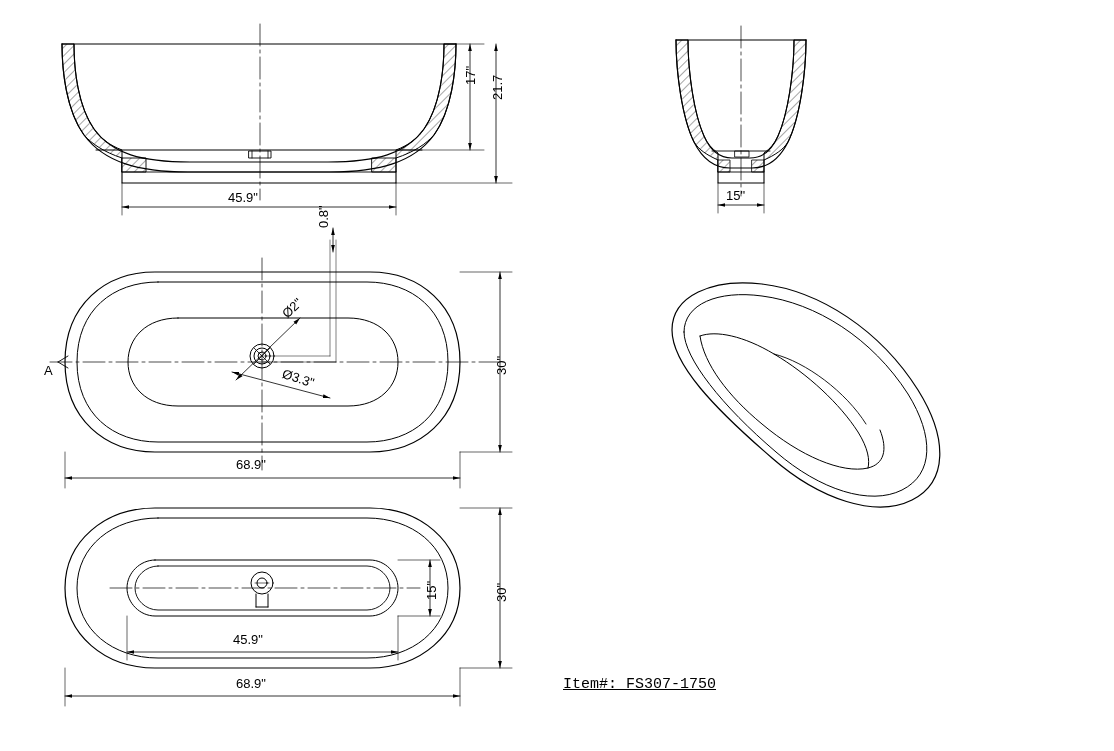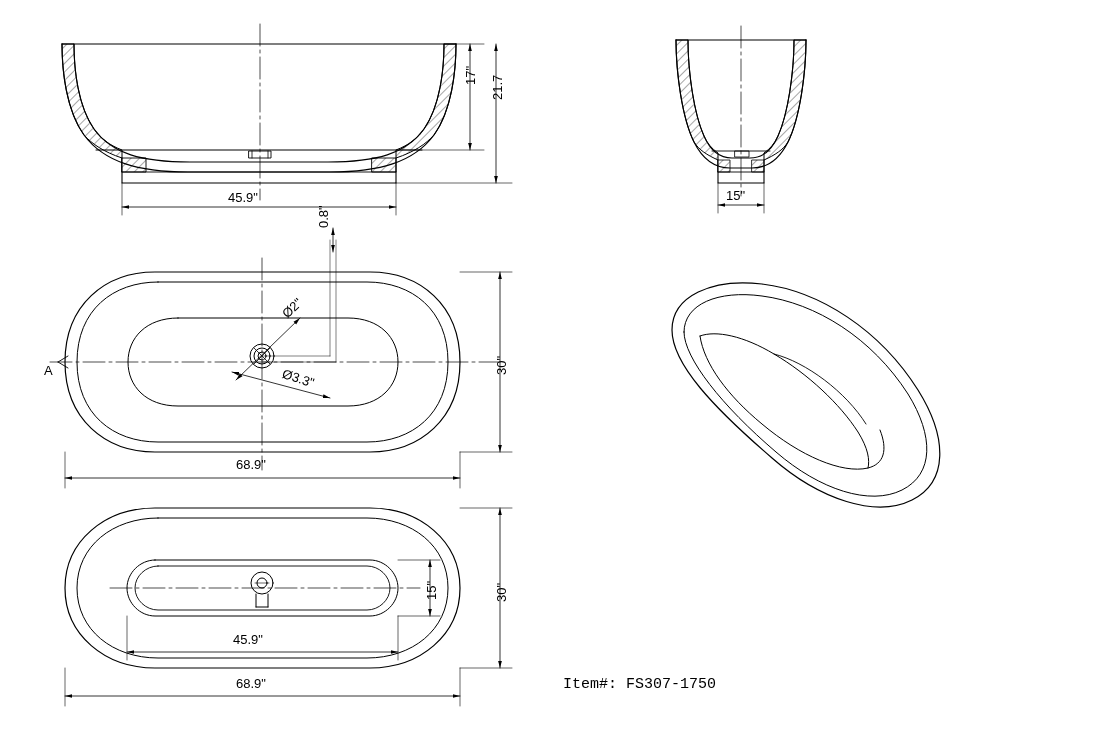--- a/index.html
+++ b/index.html
@@ -25,21 +25,21 @@
   .spec-block {
     position: absolute;
     left: 563px;
     top: 622px;
     font-family: "Liberation Mono", monospace;
     font-size: 15px;
     line-height: 25px;
     white-space: pre;
     color: #000;
   }
-  .spec-line { display: block; }
+  .spec-line { display: block; text-decoration: underline; }
   .dim-label {
     position: absolute;
     font-family: "Liberation Sans", sans-serif;
     font-size: 13px;
     color: #000;
     white-space: nowrap;
   }
 </style>
 </head>
 <body>

